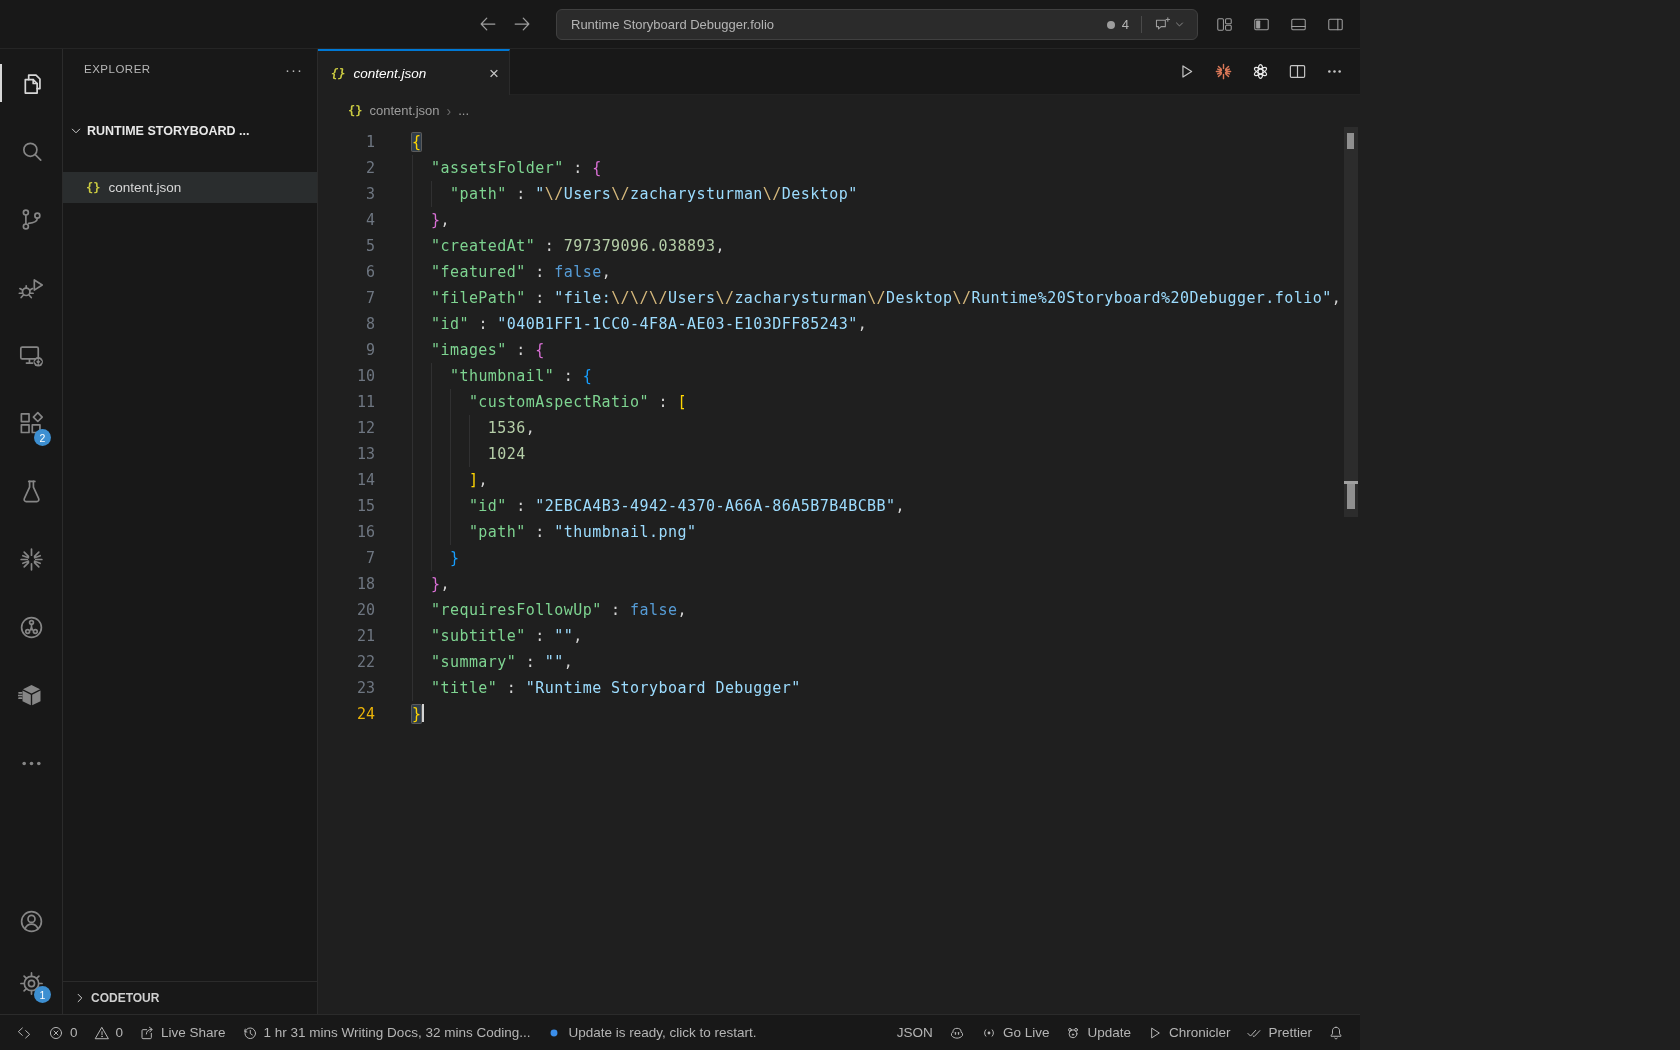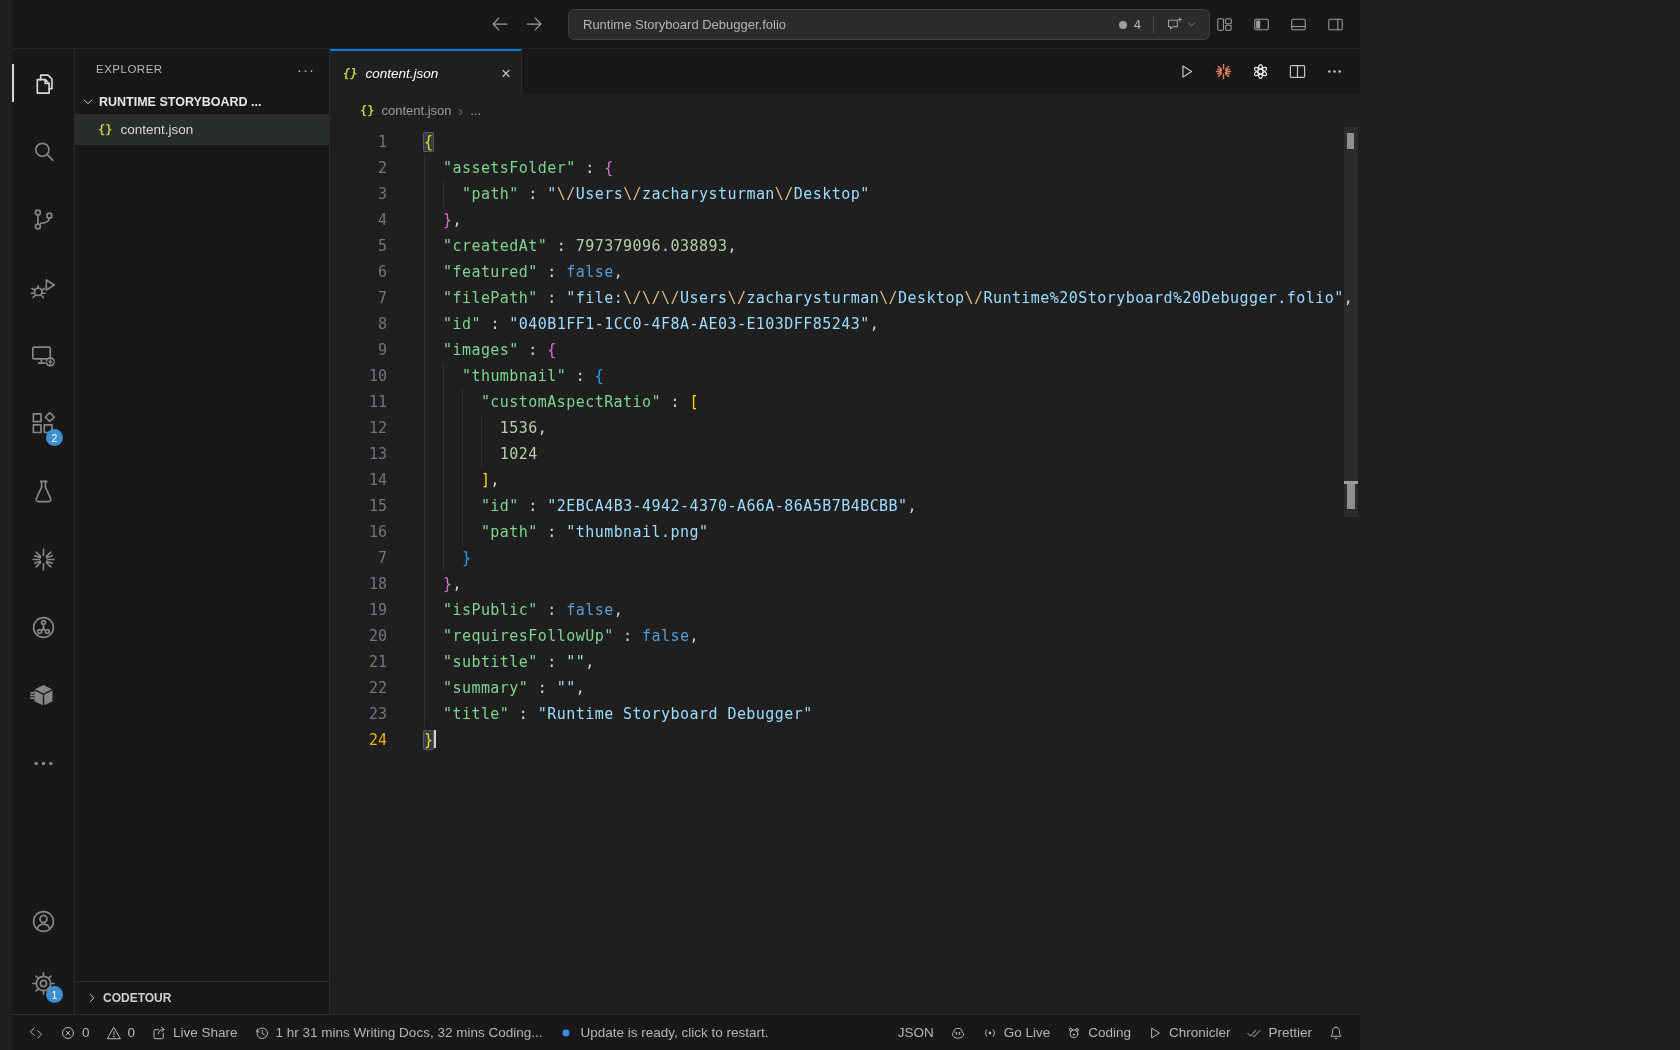--- a/index.html
+++ b/index.html
@@ -2,21 +2,21 @@
 <html><head>
 <meta charset="utf-8">
 <style>
   * { box-sizing: border-box; margin: 0; padding: 0; }
   html,body { width:1680px; height:1050px; overflow:hidden; }
   body { background:#1f1f1f; font-family:"Liberation Sans", sans-serif; color:#cccccc; }
   svg { display:block; }
   .icon svg { width:100%; height:100%; }
   .icon { display:inline-flex; align-items:center; justify-content:center; }
 
-  .app { display:flex; flex-direction:column; width:1360px; height:1050px;padding-left:12px; }
+  .app { display:flex; flex-direction:column; width:1360px; height:1050px; }
 
   
   .titlebar { height:49px; background:#181818; border-bottom:1px solid #252525; position:relative; flex-shrink:0; }
   .nav { position:absolute; left:478px; top:0; height:48px; display:flex; align-items:center; gap:14px; color:#9d9d9d; }
   .nav .icon { width:20px; height:20px; }
   .command-center { position:absolute; left:556px; top:9px; width:642px; height:31px; background:#2b2b2b; border:1px solid #404040; border-radius:6px; display:flex; align-items:center; font-size:13px; color:#b4b4b4; }
   .cc-title { flex:1; padding-left:14px; white-space:nowrap; overflow:hidden; }
   .cc-meta { display:flex; align-items:center; gap:7px; padding-right:4px; }
   .cc-dot { width:8px; height:8px; border-radius:50%; background:#9d9d9d; }
   .cc-count { font-size:13px; color:#b4b4b4; }
@@ -35,21 +35,21 @@
   .activitybar { width:63px; background:#181818; border-right:1px solid #2b2b2b; display:flex; flex-direction:column; align-items:stretch; flex-shrink:0; }
   .ab-item { position:relative; height:68px; display:flex; align-items:center; justify-content:center; color:#868686; cursor:pointer; }
   .ab-item .icon { width:27px; height:27px; }
   .ab-item.active { color:#d7d7d7; }
   .ab-item.active::before { content:""; position:absolute; left:0; top:15px; bottom:15px; width:2px; background:#d7d7d7; }
   .ab-badge { position:absolute; right:11px; bottom:11px; min-width:17px; height:17px; padding:0 4px; border-radius:9px; background:#3d8fd1; color:#ffffff; font-size:10.5px; display:flex; align-items:center; justify-content:center; font-weight:400; }
   .ab-spacer { flex:1; }
   .ab-bottom .ab-item { height:62px; }
 
   
-  .sidebar { width:255px; background:#181818; border-right:1px solid #2b2b2b; display:flex; flex-direction:column; flex-shrink:0; }
+  .sidebar { width:255px; background:#181818; border-right:1px solid #2b2b2b; display:flex; flex-direction:column; flex-shrink:0;gap:29px; }
   .sb-header { height:40px; display:flex; align-items:center; padding:0 14px 0 21px; color:#b7b7b7; font-size:11.5px; letter-spacing:.5px; }
   .sb-header-dots { margin-left:auto; color:#b7b7b7; font-size:15px; letter-spacing:1px; cursor:pointer; }
   .sb-section { height:25px; display:flex; align-items:center; gap:3px; padding-left:5px; font-weight:700; font-size:12.5px; color:#e8e8e8; cursor:pointer; white-space:nowrap; overflow:hidden; }
   .sb-section .icon, .sb-codetour .icon { width:16px; height:16px; color:#cccccc; flex-shrink:0; }
   .sb-file { height:31px; display:flex; align-items:center; gap:8px; padding-left:23px; background:#2a2d2e; color:#d7d7d7; font-size:13.5px; cursor:pointer; }
   .json-braces { font-family:"DejaVu Sans Mono", monospace; font-size:12px; font-weight:700; color:#cbcb41; }
   .sb-fill { flex:1; }
   .sb-codetour { height:33px; border-top:1px solid #2b2b2b; display:flex; align-items:center; gap:3px; padding-left:9px; font-weight:700; font-size:12px; color:#cfcfcf; cursor:pointer; }
 
   
@@ -407,21 +407,20 @@
           <div class="code-line"><span class="ln">9</span><span class="lt"><span class="guide" style="left: calc(0ch + 0px);"></span><span class="tk-p">  </span><span class="tk-k">"images"</span><span class="tk-p"> : </span><span class="tk-b2">{</span></span></div>
           <div class="code-line"><span class="ln">10</span><span class="lt"><span class="guide" style="left: calc(0ch + 0px);"></span><span class="guide" style="left: calc(2ch + 0.9px);"></span><span class="tk-p">    </span><span class="tk-k">"thumbnail"</span><span class="tk-p"> : </span><span class="tk-b3">{</span></span></div>
           <div class="code-line"><span class="ln">11</span><span class="lt"><span class="guide" style="left: calc(0ch + 0px);"></span><span class="guide" style="left: calc(2ch + 0.9px);"></span><span class="guide" style="left: calc(4ch + 1.8px);"></span><span class="tk-p">      </span><span class="tk-k">"customAspectRatio"</span><span class="tk-p"> : </span><span class="tk-b1">[</span></span></div>
           <div class="code-line"><span class="ln">12</span><span class="lt"><span class="guide" style="left: calc(0ch + 0px);"></span><span class="guide" style="left: calc(2ch + 0.9px);"></span><span class="guide" style="left: calc(4ch + 1.8px);"></span><span class="guide" style="left: calc(6ch + 2.7px);"></span><span class="tk-p">        </span><span class="tk-n">1536</span><span class="tk-p">,</span></span></div>
           <div class="code-line"><span class="ln">13</span><span class="lt"><span class="guide" style="left: calc(0ch + 0px);"></span><span class="guide" style="left: calc(2ch + 0.9px);"></span><span class="guide" style="left: calc(4ch + 1.8px);"></span><span class="guide" style="left: calc(6ch + 2.7px);"></span><span class="tk-p">        </span><span class="tk-n">1024</span></span></div>
           <div class="code-line"><span class="ln">14</span><span class="lt"><span class="guide" style="left: calc(0ch + 0px);"></span><span class="guide" style="left: calc(2ch + 0.9px);"></span><span class="guide" style="left: calc(4ch + 1.8px);"></span><span class="tk-p">      </span><span class="tk-b1">]</span><span class="tk-p">,</span></span></div>
           <div class="code-line"><span class="ln">15</span><span class="lt"><span class="guide" style="left: calc(0ch + 0px);"></span><span class="guide" style="left: calc(2ch + 0.9px);"></span><span class="guide" style="left: calc(4ch + 1.8px);"></span><span class="tk-p">      </span><span class="tk-k">"id"</span><span class="tk-p"> : </span><span class="tk-s">"2EBCA4B3-4942-4370-A66A-86A5B7B4BCBB"</span><span class="tk-p">,</span></span></div>
           <div class="code-line"><span class="ln">16</span><span class="lt"><span class="guide" style="left: calc(0ch + 0px);"></span><span class="guide" style="left: calc(2ch + 0.9px);"></span><span class="guide" style="left: calc(4ch + 1.8px);"></span><span class="tk-p">      </span><span class="tk-k">"path"</span><span class="tk-p"> : </span><span class="tk-s">"thumbnail.png"</span></span></div>
           <div class="code-line"><span class="ln">7</span><span class="lt"><span class="guide" style="left: calc(0ch + 0px);"></span><span class="guide" style="left: calc(2ch + 0.9px);"></span><span class="tk-p">    </span><span class="tk-b3">}</span></span></div>
           <div class="code-line"><span class="ln">18</span><span class="lt"><span class="guide" style="left: calc(0ch + 0px);"></span><span class="tk-p">  </span><span class="tk-b2">}</span><span class="tk-p">,</span></span></div>
-          <div class="code-line"><span class="ln">19</span><span class="lt"><span class="guide" style="left: calc(0ch + 0px);"></span><span class="tk-p">  </span><span class="tk-k">"isPublic"</span><span class="tk-p"> : </span><span class="tk-w">false</span><span class="tk-p">,</span></span></div>
           <div class="code-line"><span class="ln">20</span><span class="lt"><span class="guide" style="left: calc(0ch + 0px);"></span><span class="tk-p">  </span><span class="tk-k">"requiresFollowUp"</span><span class="tk-p"> : </span><span class="tk-w">false</span><span class="tk-p">,</span></span></div>
           <div class="code-line"><span class="ln">21</span><span class="lt"><span class="guide" style="left: calc(0ch + 0px);"></span><span class="tk-p">  </span><span class="tk-k">"subtitle"</span><span class="tk-p"> : </span><span class="tk-s">""</span><span class="tk-p">,</span></span></div>
           <div class="code-line"><span class="ln">22</span><span class="lt"><span class="guide" style="left: calc(0ch + 0px);"></span><span class="tk-p">  </span><span class="tk-k">"summary"</span><span class="tk-p"> : </span><span class="tk-s">""</span><span class="tk-p">,</span></span></div>
           <div class="code-line"><span class="ln">23</span><span class="lt"><span class="guide" style="left: calc(0ch + 0px);"></span><span class="tk-p">  </span><span class="tk-k">"title"</span><span class="tk-p"> : </span><span class="tk-s">"Runtime Storyboard Debugger"</span></span></div>
           <div class="code-line"><span class="ln active">24</span><span class="lt"><span class="tk-b1 match">}</span><span class="cursor"></span></span></div>
         </div>
       <div class="scroll">
         <div class="scroll-slider"></div>
         <div class="ovr-mark-top"></div>
         <div class="ovr-cursor-bar"></div>
@@ -513,21 +512,21 @@
         </div>
         <div class="st-item">
           <span class="icon">
             <svg viewBox="0 0 24 24" fill="none" stroke="currentColor" stroke-width="1.5" stroke-linecap="round" stroke-linejoin="round">
               <circle cx="12" cy="13.2" r="5.9"></circle>
               <circle cx="7.4" cy="7.2" r="2.1"></circle>
               <circle cx="16.6" cy="7.2" r="2.1"></circle>
               <circle cx="12" cy="14.4" r="1" fill="currentColor"></circle>
             </svg>
           </span>
-          <span>Coding</span>
+          <span>Update</span>
         </div>
         <div class="st-item">
           <span class="icon">
             <svg viewBox="0 0 24 24" fill="none" stroke="currentColor" stroke-width="1.5" stroke-linecap="round" stroke-linejoin="round">
               <path d="M7.5 5l11 7-11 7z"></path>
             </svg>
           </span>
           <span>Chronicler</span>
         </div>
         <div class="st-item">

